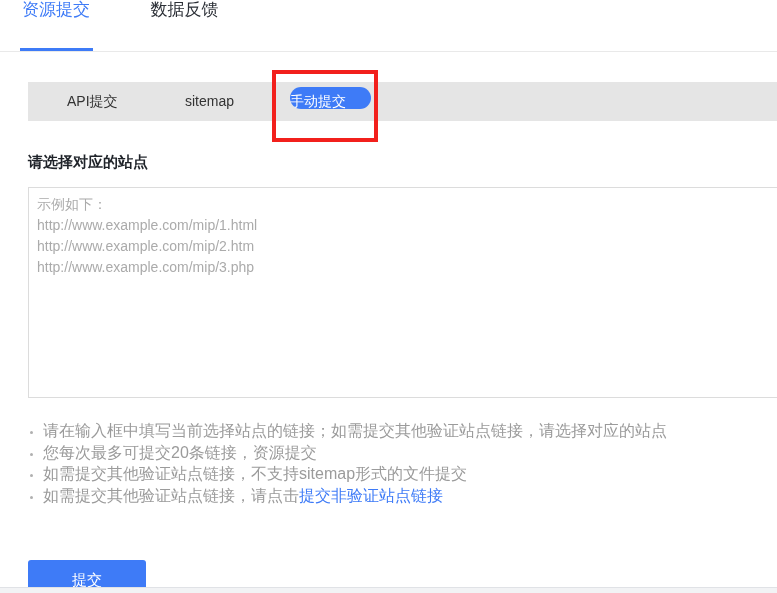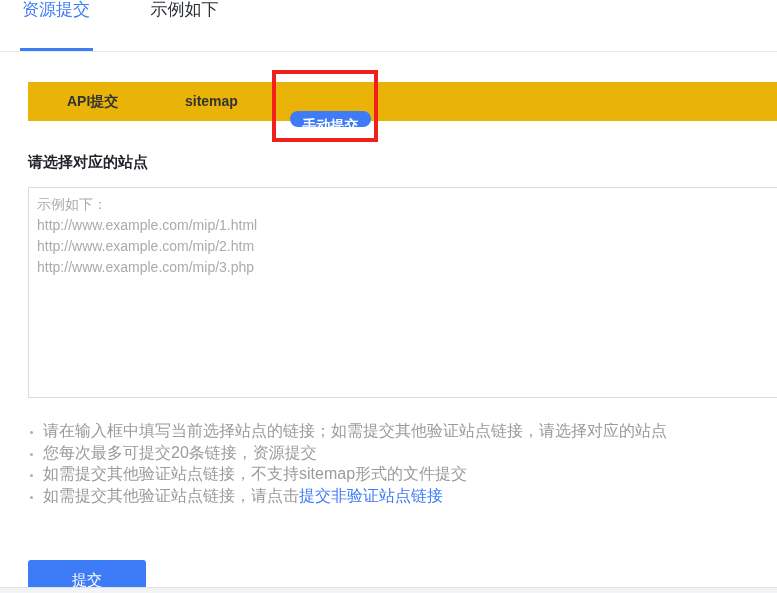--- a/index.html
+++ b/index.html
@@ -40,45 +40,42 @@
     height: 3px;
     background: var(--accent);
   }
 
   
   .sub-bar {
     position: relative;
     margin-left: 28px;
     margin-top: 30px;
     height: 39px;
-    background: #eab308;
-    font-weight: bold;
+    background: #e5e5e5;
   }
   .sub-tab {
     position: absolute;
     top: 0;
     height: 39px;
     line-height: 39px;
     font-size: 14px;
     color: #333;
     cursor: pointer;
   }
   .sub-tab.t1 { left: 39px; }
   .sub-tab.t2 { left: 157px; }
   .sub-tab.pill {
     left: 262px;
     top: 5px;
-    height: 16px;
+    height: 22px;
     width: 81px;
     line-height: 28px;
-    text-align: center;
     background: var(--accent);
     color: #fff;
     border-radius: 14px;
-    margin-top: 24px;
   }
 
   
   .annotation-box {
     position: absolute;
     left: 272px;
     top: 70px;
     width: 106px;
     height: 72px;
     border: 4px solid var(--annotation);
@@ -156,21 +153,21 @@
     background: #f2f3f5;
     border-top: 1px solid #e0e2e6;
     z-index: 20;
   }
 </style>
 </head>
 <body>
 
 <div class="top-tabs">
   <span class="top-tab active">资源提交</span>
-  <span class="top-tab">示例如下</span>
+  <span class="top-tab">数据反馈</span>
   <div class="active-underline"></div>
 </div>
 
 <div class="sub-bar">
   <span class="sub-tab t1">API提交</span>
   <span class="sub-tab t2">sitemap</span>
   <span class="sub-tab pill">手动提交</span>
 </div>
 
 <div class="annotation-box"></div>

